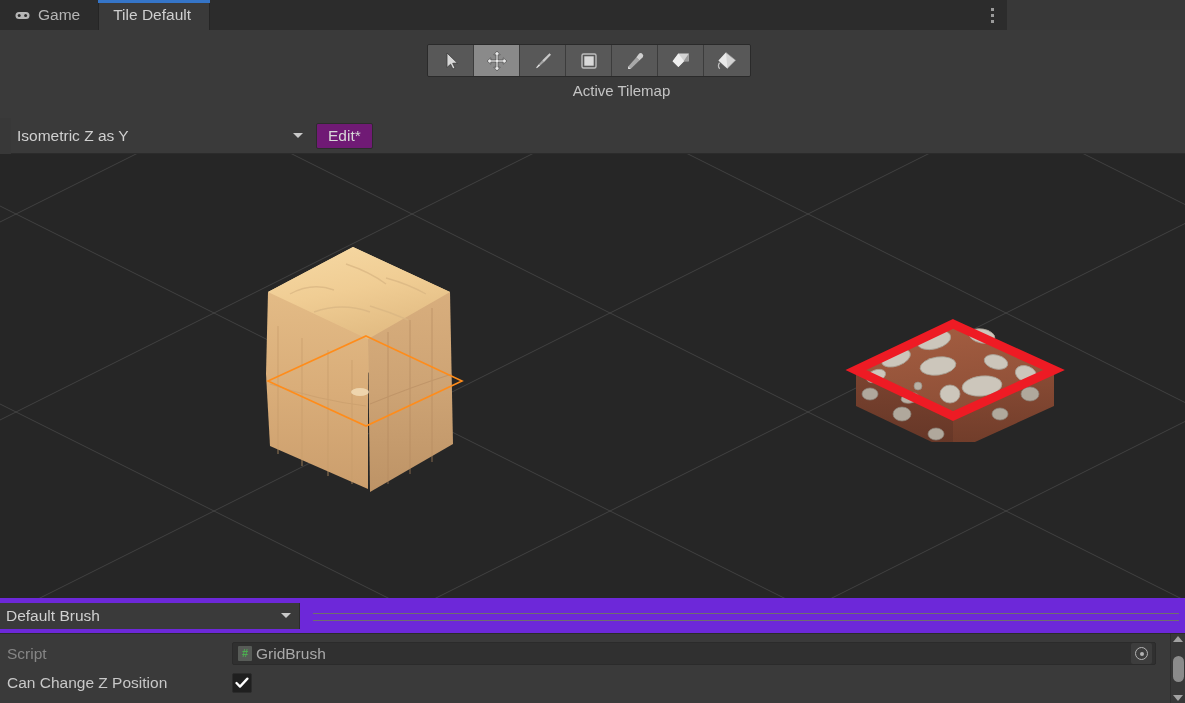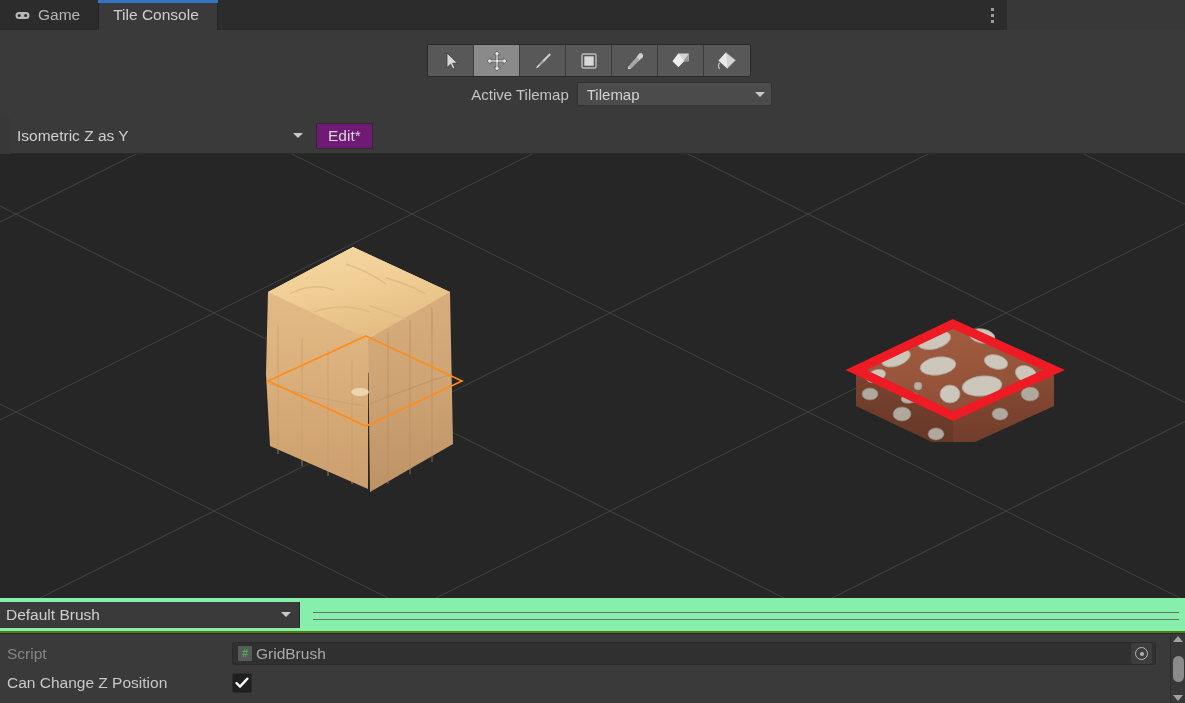--- a/index.html
+++ b/index.html
@@ -107,22 +107,22 @@
     position: absolute; left: 0; top: 154px; width: 1185px; height: 444px;
     background: #262626; overflow: hidden;
   }
   .canvas svg.gridsvg { position: absolute; left: 0; top: 0; }
 
   .tile { position: absolute; }
 
   
   .brush-row {
     position: absolute; left: 0; top: 598px; width: 1185px; height: 36px;
-    background: #86efac; display: flex; align-items: center;
-    border-bottom: 3px solid #4d7c0f;
+    background: #6d28d9; display: flex; align-items: center;
+    border-bottom: 1px solid #4d7c0f;
   }
   .brush-dd {
     width: 300px; height: 26px;
     background: #3a3a3a; border: none;
     display: flex; align-items: center; justify-content: space-between;
     padding: 0 8px 0 6px; font-size: 15.5px; color: #d0d0d0; cursor: pointer;
     border-right: 1px solid #2b2b2b;
   }
   .brush-strip {
     flex: 1 1 auto; height: 36px; position: relative;
@@ -200,21 +200,21 @@
           <rect x="1.5" y="5" width="14" height="7" rx="3.5" fill="#b6b6b6"></rect>
           <circle cx="5.2" cy="8.5" r="1.5" fill="#2c2c2c"></circle>
           <circle cx="11.6" cy="8.5" r="1.5" fill="#2c2c2c"></circle>
         </svg>
       </span>
       <span>Game</span>
     </div>
 
 
     <div class="tab active">
-      <span>Tile Console</span>
+      <span>Tile Default</span>
     </div>
 
     <div class="tabbar-spacer"></div>
 
     <div class="kebab">
       <i></i>
       <i></i>
       <i></i>
     </div>
   </div>
@@ -284,24 +284,20 @@
             <path d="M11 2.6 L20.6 10.2 L12.4 18.4 L3.6 10.6 Z" fill="#d3d3d3" stroke="#8f8f8f" stroke-width="0.7"></path>
             <path d="M11 2.6 L3.6 10.6 L12.4 18.4 Z" fill="#eaeaea"></path>
             <path d="M4.6 12.8 C3 14.6 3 17.6 4.9 18.6" fill="none" stroke="#bdbdbd" stroke-width="1.3"></path>
           </svg>
         </span>
       </div>
     </div>
 
     <div class="tilemap-row">
       <span class="tilemap-label">Active Tilemap</span>
-      <div class="dropdown" style="width:195px;">
-        <span>Tilemap</span>
-        <span class="caret"></span>
-      </div>
     </div>
   </div>
 
   <div class="palette-row">
     <div class="palette-dd">
       <span>Isometric Z as Y</span>
       <span class="caret"></span>
     </div>
     <div class="edit-btn">
       <span>Edit*</span>

